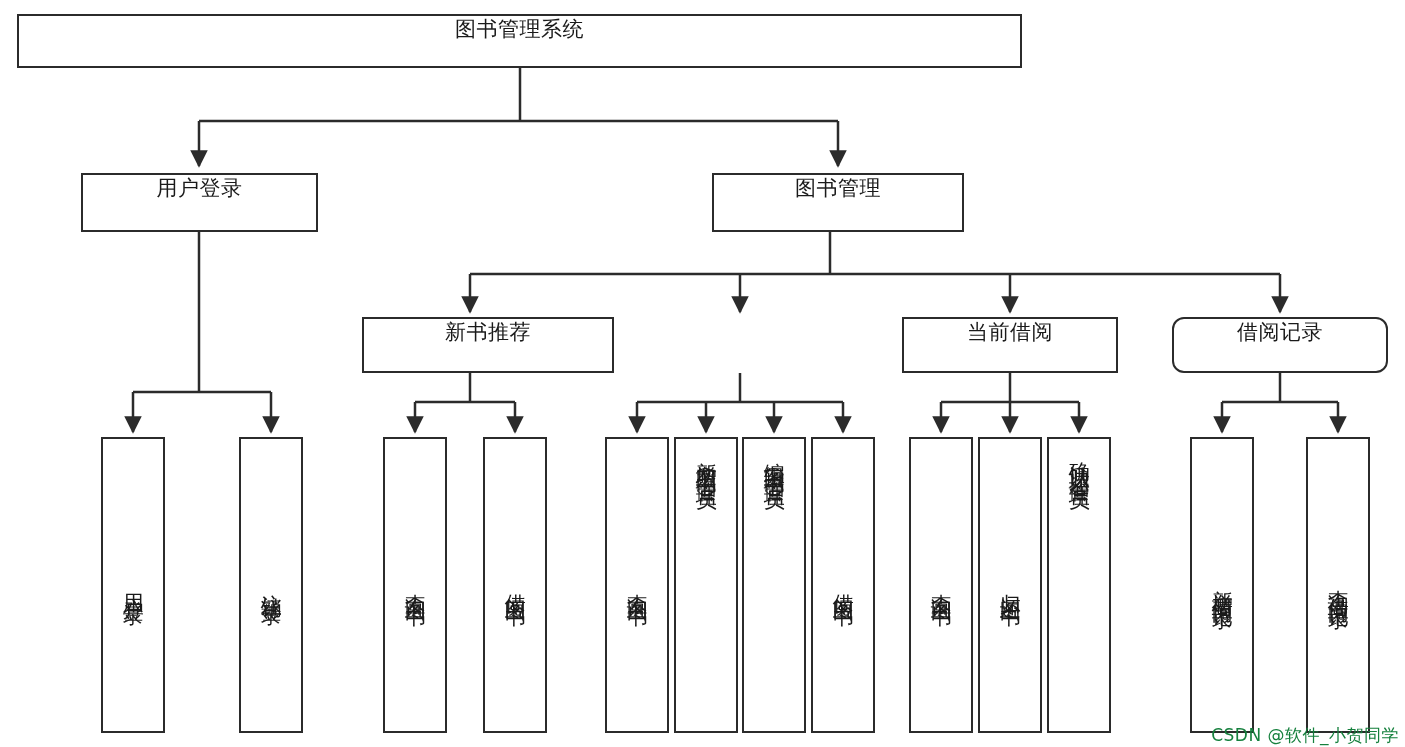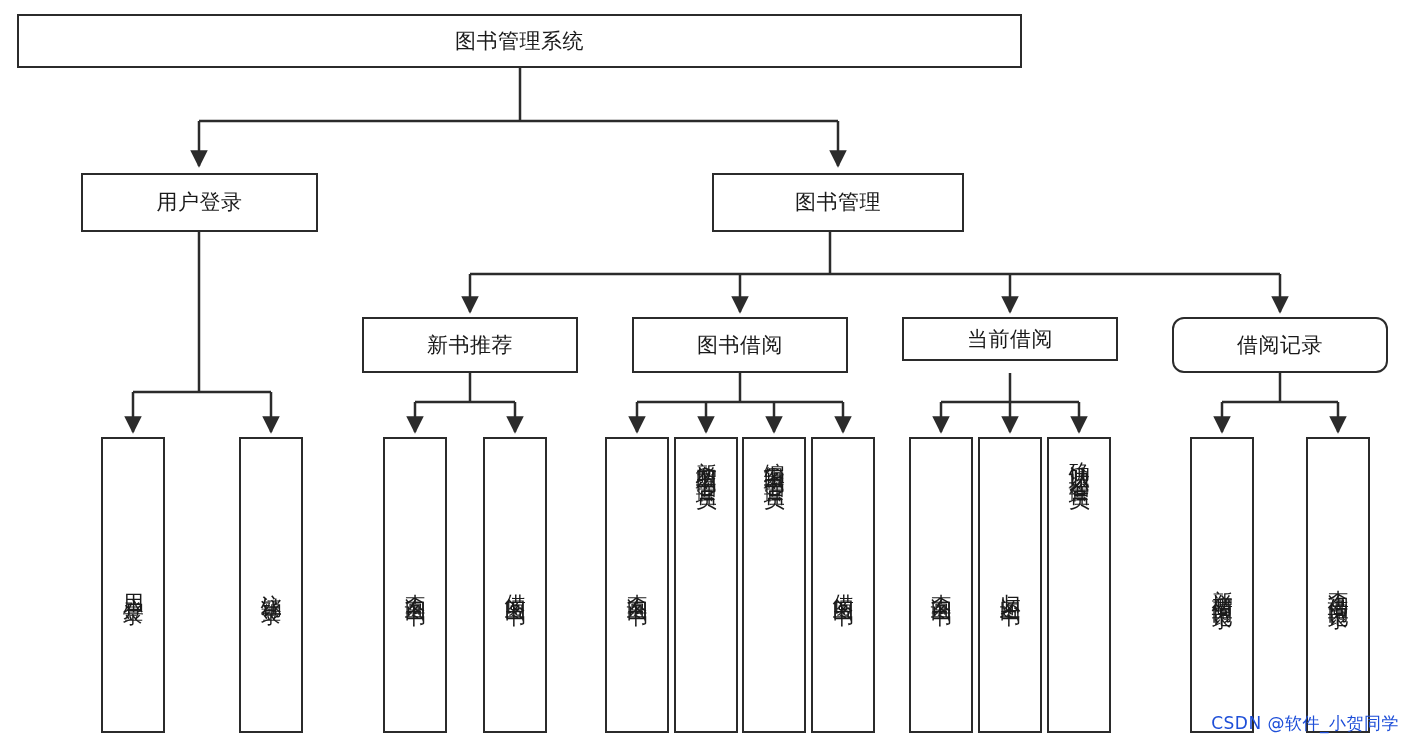--- a/index.html
+++ b/index.html
@@ -25,21 +25,21 @@
     width: 1405px;
     height: 747px;
     pointer-events: none;
   }
   .node {
     position: absolute;
     box-sizing: border-box;
     border: 2px solid #2b2b2b;
     background: #ffffff;
     display: flex;
-    align-items: center;
+    align-items: flex-start;
     justify-content: center;
     color: #1a1a1a;
   }
   .node .label {
     font-size: 21px;
     line-height: 1.25;
     letter-spacing: 0.5px;
     white-space: nowrap;
   }
   .node.root .label { font-size: 21px; }
@@ -61,23 +61,23 @@
     white-space: nowrap;
     display: block;
   }
   .node.leaf.centered {
     align-items: center;
     padding-top: 0;
   }
   .watermark {
     position: absolute;
     right: 6px;
-    bottom: 12px;
+    bottom: 0;
     font-size: 17px;
-    color: #1d4ed8;
+    color: #15803d;
     letter-spacing: 0.5px;
     white-space: nowrap;
     font-family: "DejaVu Sans", "Liberation Sans", sans-serif;
   }
 </style>
 </head>
 <body>
 
 <div id="canvas">
 
@@ -136,29 +136,26 @@
   </div>
 
   <div class="node lvl2" style="left:81px; top:173px; width:237px; height:59px;">
     <span class="label">用户登录</span>
   </div>
 
   <div class="node lvl2" style="left:712px; top:173px; width:252px; height:59px;">
     <span class="label">图书管理</span>
   </div>
 
-  <div class="node lvl3" style="left:362px; top:317px; width:216px; height:56px;">
+  <div class="node lvl3" style="left:362px; top:317px; width:252px; height:56px;">
     <span class="label">新书推荐</span>
   </div>
 
-  <div class="node lvl3" style="left:632px; top:317px; width:216px; height:56px;">
-    <span class="label">图书借阅</span>
-  </div>
-
-  <div class="node lvl3" style="left:902px; top:317px; width:216px; height:44px;">
+
+  <div class="node lvl3" style="left:902px; top:317px; width:216px; height:56px;">
     <span class="label">当前借阅</span>
   </div>
 
   <div class="node lvl3" style="left:1172px; top:317px; width:216px; height:56px;border-radius:12px;">
     <span class="label">借阅记录</span>
   </div>
 
   <div class="node leaf centered" style="left:101px; top:437px; width:64px; height:296px;">
     <span class="label">用户登录</span>
   </div>

